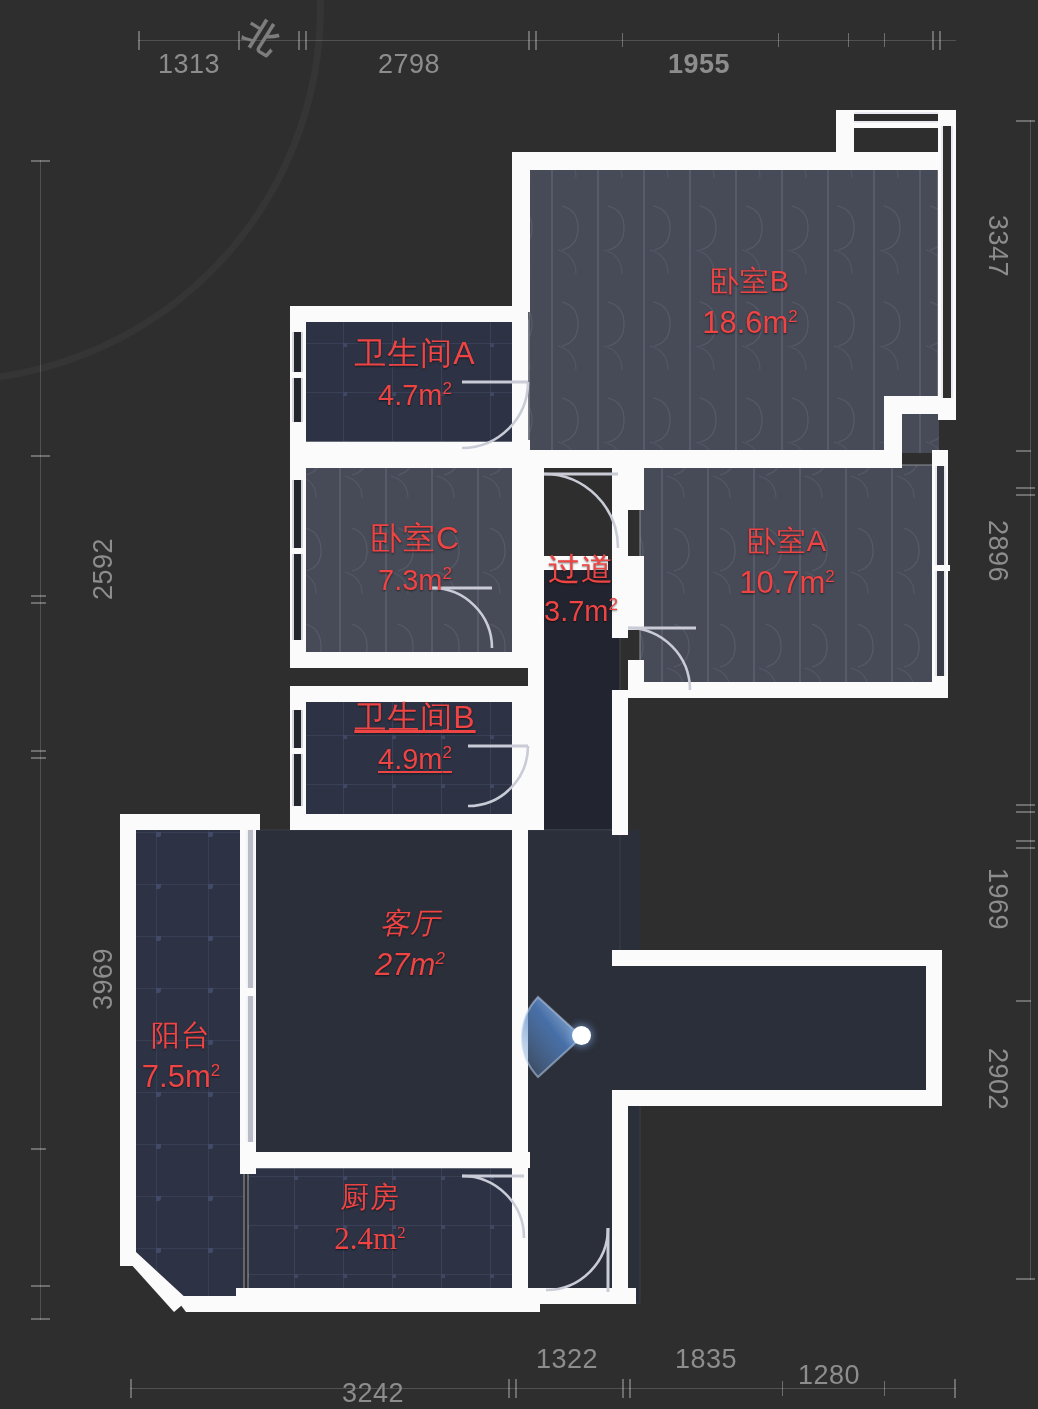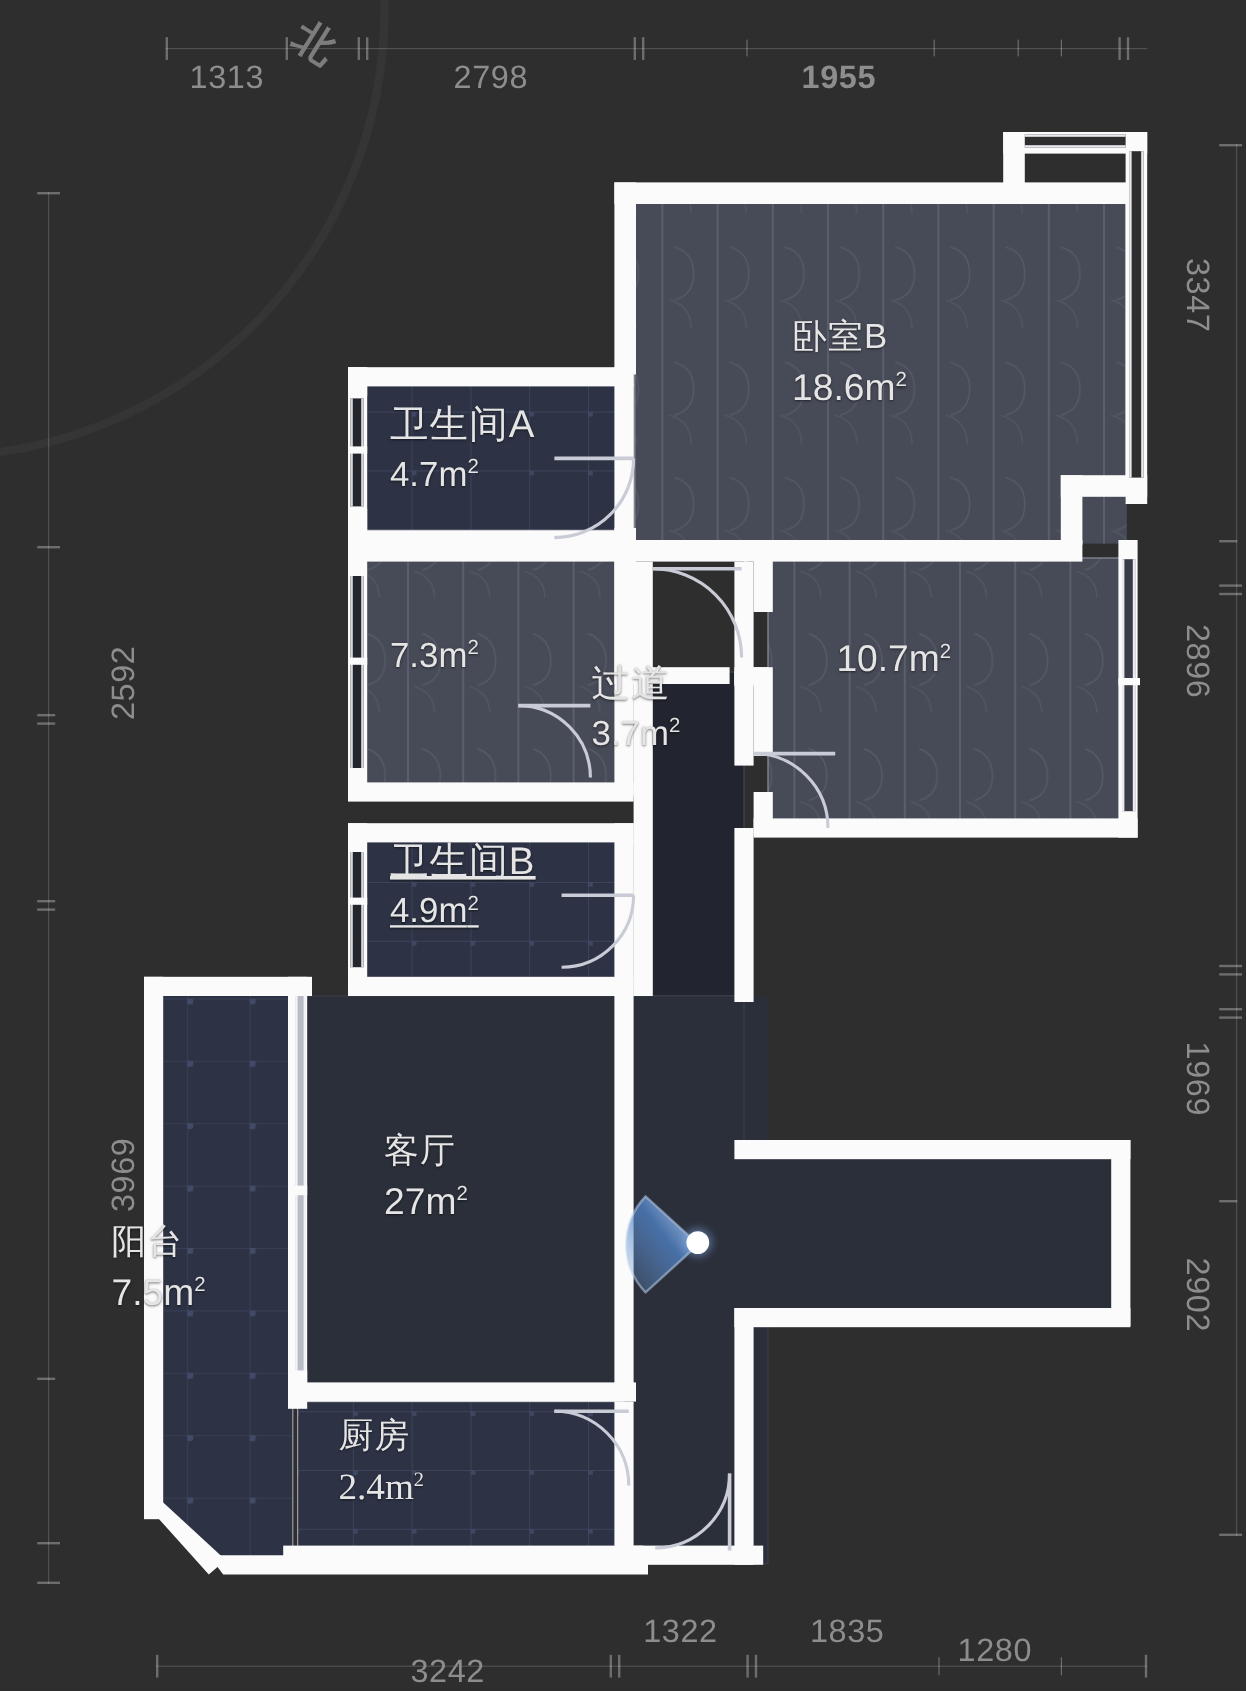--- a/index.html
+++ b/index.html
@@ -21,21 +21,21 @@
 
   
   .north{position:absolute;left:240px;top:12px;width:44px;height:48px;
          color:#7d7d7d;font-size:34px;font-weight:bold;line-height:48px;
          text-align:center;transform:rotate(32deg);}
 
   
   #plan{position:absolute;left:0;top:0;width:1038px;height:1409px;}
   svg{position:absolute;left:0;top:0;}
 
-  .rlabel{position:absolute;color:#e5e5e5;text-align:left;white-space:nowrap;
+  .rlabel{position:absolute;color:#ef4444;text-align:center;white-space:nowrap;
           text-shadow:0 1px 2px rgba(0,0,0,.55);pointer-events:none;}
   .rname{font-size:29px;line-height:34px;letter-spacing:1px;}
   .rarea{font-size:31px;line-height:38px;}
   .rarea sup{font-size:17px;vertical-align:super;}
   .rlabel.sm .rname{font-size:32px;}
   .rlabel.sm .rarea{font-size:29px;}
   .dot{position:absolute;left:572px;top:1026px;width:19px;height:19px;
        border-radius:50%;background:#fff;box-shadow:0 0 7px 2px rgba(130,170,230,.55);}
 </style>
 </head>
@@ -308,38 +308,40 @@
     <div class="rname">卧室B</div>
     <div class="rarea"><span>18.6m</span><sup>2</sup></div>
   </div>
 
   <div class="rlabel sm" style="left:325px;top:336px;width:180px;">
     <div class="rname">卫生间A</div>
     <div class="rarea"><span>4.7m</span><sup>2</sup></div>
   </div>
 
   <div class="rlabel sm" style="left:325px;top:521px;width:180px;">
+    <div class="rname">卧室C</div>
     <div class="rarea"><span>7.3m</span><sup>2</sup></div>
   </div>
 
   <div class="rlabel sm" style="left:493px;top:552px;width:176px;">
     <div class="rname">过道</div>
     <div class="rarea"><span>3.7m</span><sup>2</sup></div>
   </div>
 
   <div class="rlabel" style="left:697px;top:524px;width:180px;">
+    <div class="rname">卧室A</div>
     <div class="rarea"><span>10.7m</span><sup>2</sup></div>
   </div>
 
   <div class="rlabel sm" style="left:325px;top:700px;width:180px;text-decoration:underline;">
     <div class="rname">卫生间B</div>
     <div class="rarea"><span>4.9m</span><sup>2</sup></div>
   </div>
 
-  <div class="rlabel" style="left:320px;top:942px;width:180px;">
+  <div class="rlabel" style="left:320px;top:906px;width:180px;font-style:italic;">
     <div class="rname">客厅</div>
     <div class="rarea"><span>27m</span><sup>2</sup></div>
   </div>
 
   <div class="rlabel" style="left:93px;top:1018px;width:176px;">
     <div class="rname">阳台</div>
     <div class="rarea"><span>7.5m</span><sup>2</sup></div>
   </div>
 
   <div class="rlabel" style="left:282px;top:1180px;width:176px;font-family:Liberation Serif, serif;">

